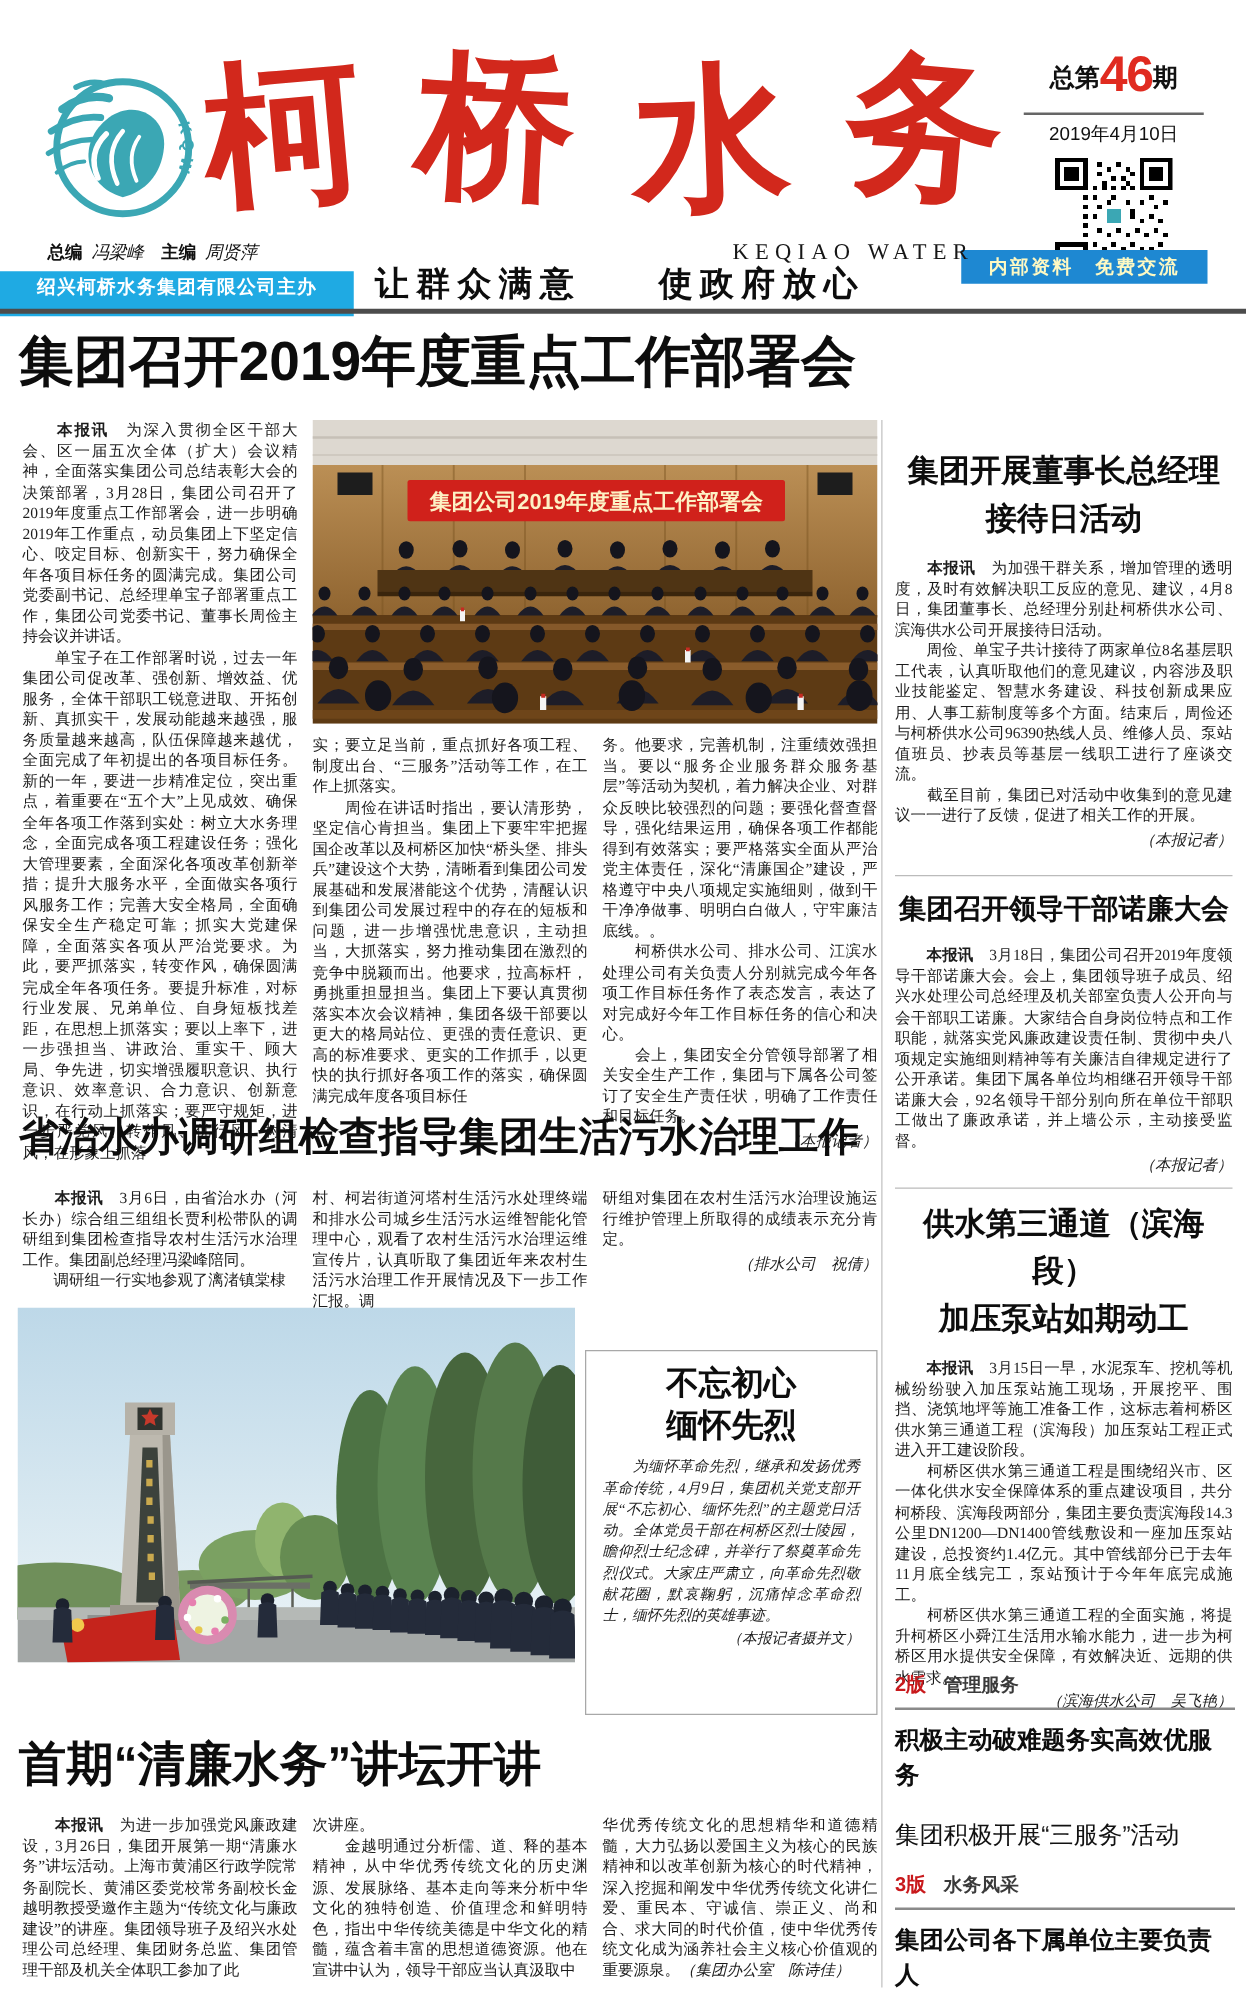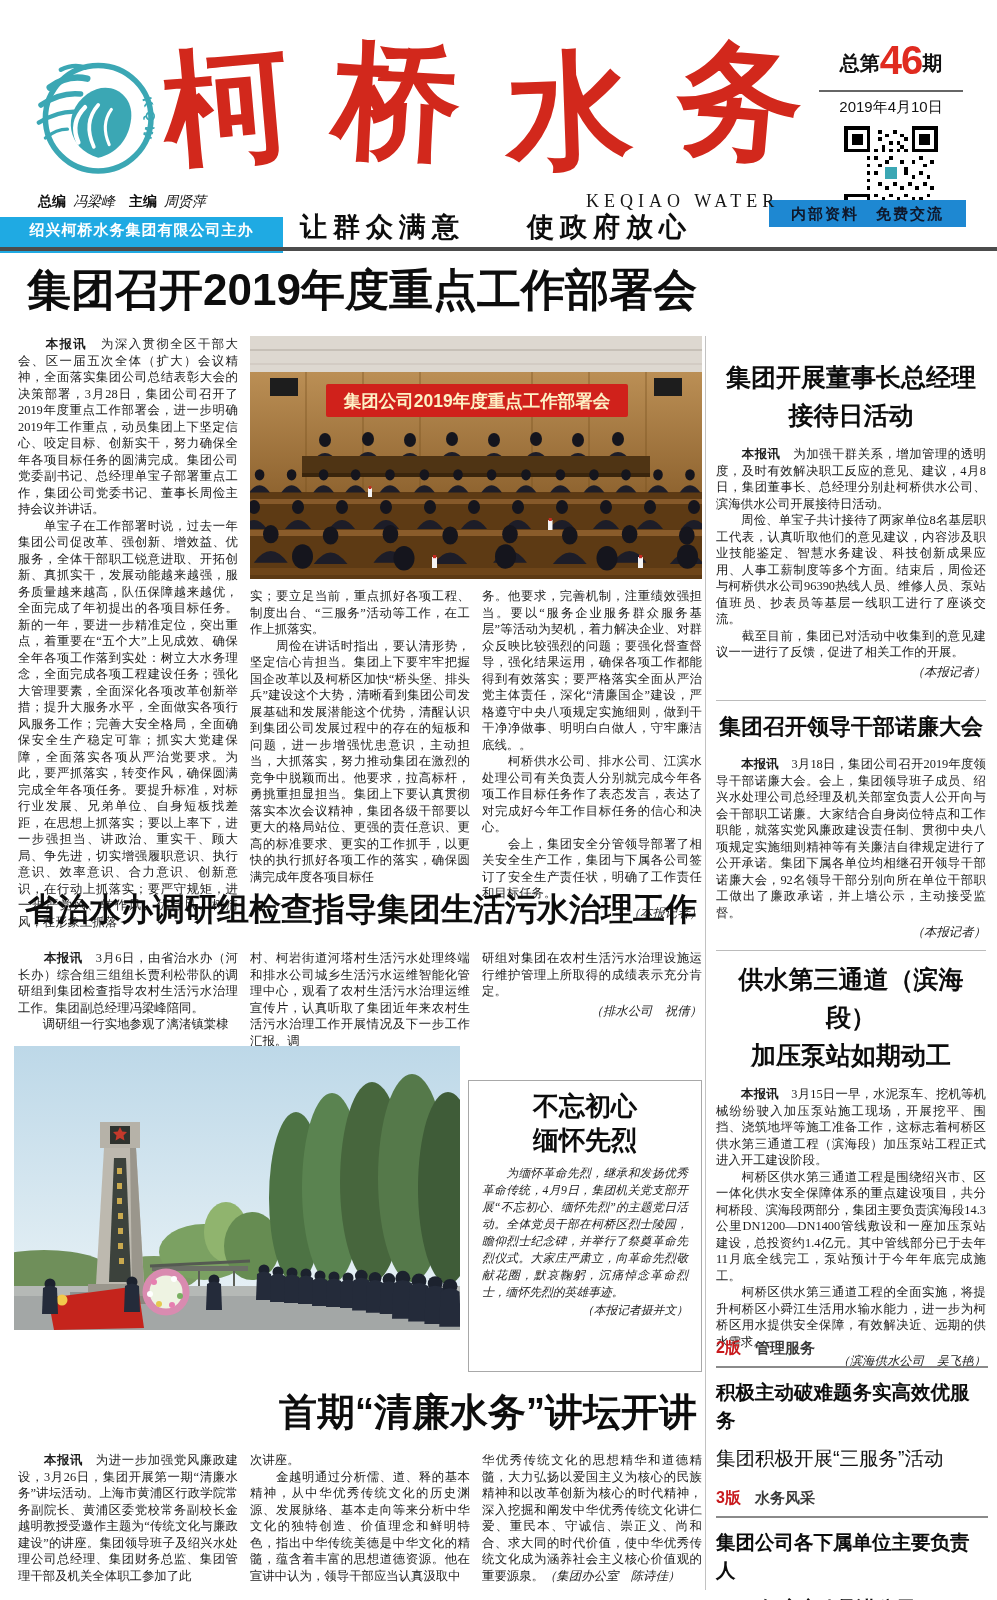--- a/index.html
+++ b/index.html
@@ -16,36 +16,36 @@
   .mc3{transform:rotate(-2deg) translateY(9px);}
   .mc4{transform:rotate(5deg);}
   .issue{position:absolute;left:815px;top:38px;width:152px;text-align:center;
          font-family:"Liberation Sans",sans-serif;}
   .issue-line1{font-size:20px;font-weight:bold;color:#111;}
   .issue-line1 .num{font-size:40px;color:#e02b20;vertical-align:-4px;letter-spacing:-1px;}
   .issue-rule{border:none;border-top:2px solid #666;margin:7px 4px 6px 4px;}
   .issue-date{font-size:15px;color:#111;}
   .qr{margin-top:9px;}
   .internal-box{position:absolute;left:769px;top:200px;width:197px;height:27px;
-                background:#1e88d2;color:#0f172a;font-family:"Liberation Sans",sans-serif;
+                background:#1e88d2;color:#fef9c3;font-family:"Liberation Sans",sans-serif;
                 font-weight:bold;font-size:15px;line-height:27px;text-align:center;letter-spacing:2px;}
   .editors{position:absolute;left:38px;top:193px;font-size:14px;color:#111;}
   .editors .lab{font-family:"Liberation Sans",sans-serif;font-weight:bold;margin-right:7px;}
   .editors .nm{font-style:italic;margin-right:14px;}
   .en-title{position:absolute;left:586px;top:191px;font-family:Liberation Serif, serif;
             font-size:18px;letter-spacing:5px;color:#161616;}
   .pub-bar{position:absolute;left:0;top:217px;width:283px;height:36px;background:#1faae3;
            color:#fff;font-family:"Liberation Sans",sans-serif;font-weight:bold;font-size:15px;
            line-height:26px;text-align:center;letter-spacing:1px;}
   .slogan{position:absolute;left:300px;top:209px;width:420px;display:flex;gap:62px;
           font-family:"Liberation Sans",sans-serif;font-weight:900;font-size:27px;
           letter-spacing:6px;color:#0d0d0d;}
   .top-rule{position:absolute;left:0;top:247px;width:997px;height:4px;background:#4c4c4c;}
   
-  .hl{font-family:"Liberation Sans",sans-serif;font-weight:900;color:#0d0d0d;text-align:right;}
+  .hl{font-family:"Liberation Sans",sans-serif;font-weight:900;color:#0d0d0d;text-align:left;}
   .body{font-size:12.4px;line-height:16.5px;text-align:justify;white-space:pre-wrap;margin:0;}
   .lead{font-weight:bold;font-family:"Liberation Sans",sans-serif;}
   .byline{font-style:italic;text-align:right;font-size:12.4px;margin-top:3px;}
   .cols{display:flex;gap:12px;}
   .col{width:220px;}
   
   .headline1{position:absolute;left:15px;top:260px;width:682px;font-size:44px;line-height:60px;}
   .article1{position:absolute;left:18px;top:336px;width:684px;display:flex;gap:12px;}
   .a1-right{width:452px;}
   .photo1{width:452px;height:243px;display:block;margin-bottom:9px;}
@@ -58,21 +58,21 @@
   .rtitle.one{font-size:22px;line-height:34px;}
   .rart .body{margin-top:12px;}
   .hdiv{position:absolute;left:716px;width:270px;height:1px;background:#bbbbbb;}
   .hd1{top:700px;} .hd2{top:950px;}
   
   .refs{position:absolute;left:716px;top:1338px;width:272px;font-family:"Liberation Sans",sans-serif;}
   .ref-head{font-size:15px;font-weight:bold;color:#3a3a3a;border-bottom:2px solid #8a8a8a;
             padding-bottom:7px;margin-top:16px;}
   .ref-head .pg{color:#c8191c;font-size:16px;margin-right:14px;}
   .ref-big{font-size:19.5px;font-weight:900;color:#0d0d0d;line-height:28px;margin-top:10px;}
-  .ref-reg{font-size:19.5px;font-weight:400;color:#111;line-height:28px;margin-top:10px;}
+  .ref-reg{font-size:19.5px;font-weight:400;color:#111;line-height:28px;margin-top:20px;}
   
   .headline2{position:absolute;left:15px;top:886px;width:682px;font-size:32px;line-height:46px;}
   .midcols{position:absolute;left:18px;top:950px;width:684px;}
   
   .photo2{position:absolute;left:14px;top:1046px;width:446px;height:284px;}
   .membox{position:absolute;left:468px;top:1080px;width:234px;height:292px;border:1px solid #a8a8a8;
           box-sizing:border-box;padding:8px 13px 6px 13px;}
   .memtitle{font-family:"Liberation Sans",sans-serif;font-weight:900;font-size:26px;
             line-height:34px;text-align:center;color:#0d0d0d;}
   .membody{font-size:11.8px;line-height:17px;font-style:italic;text-align:justify;

